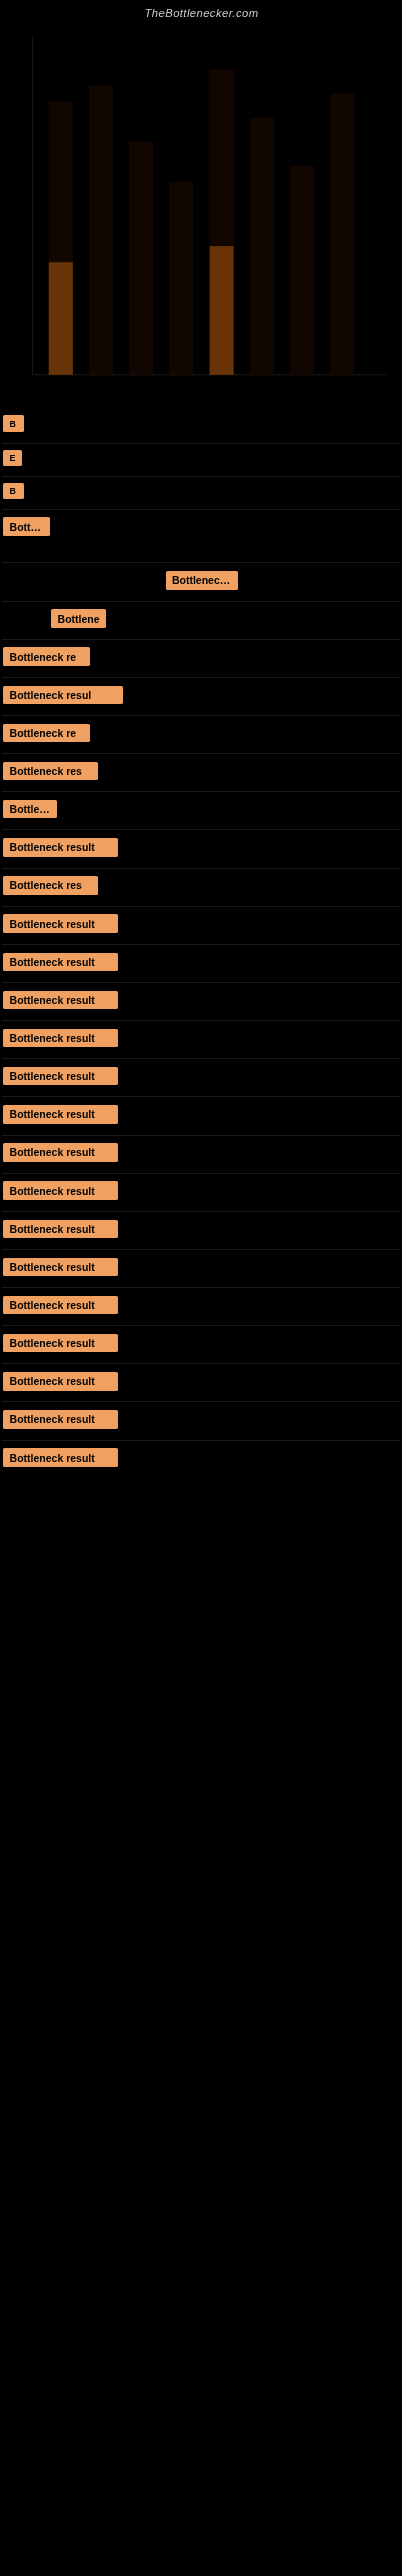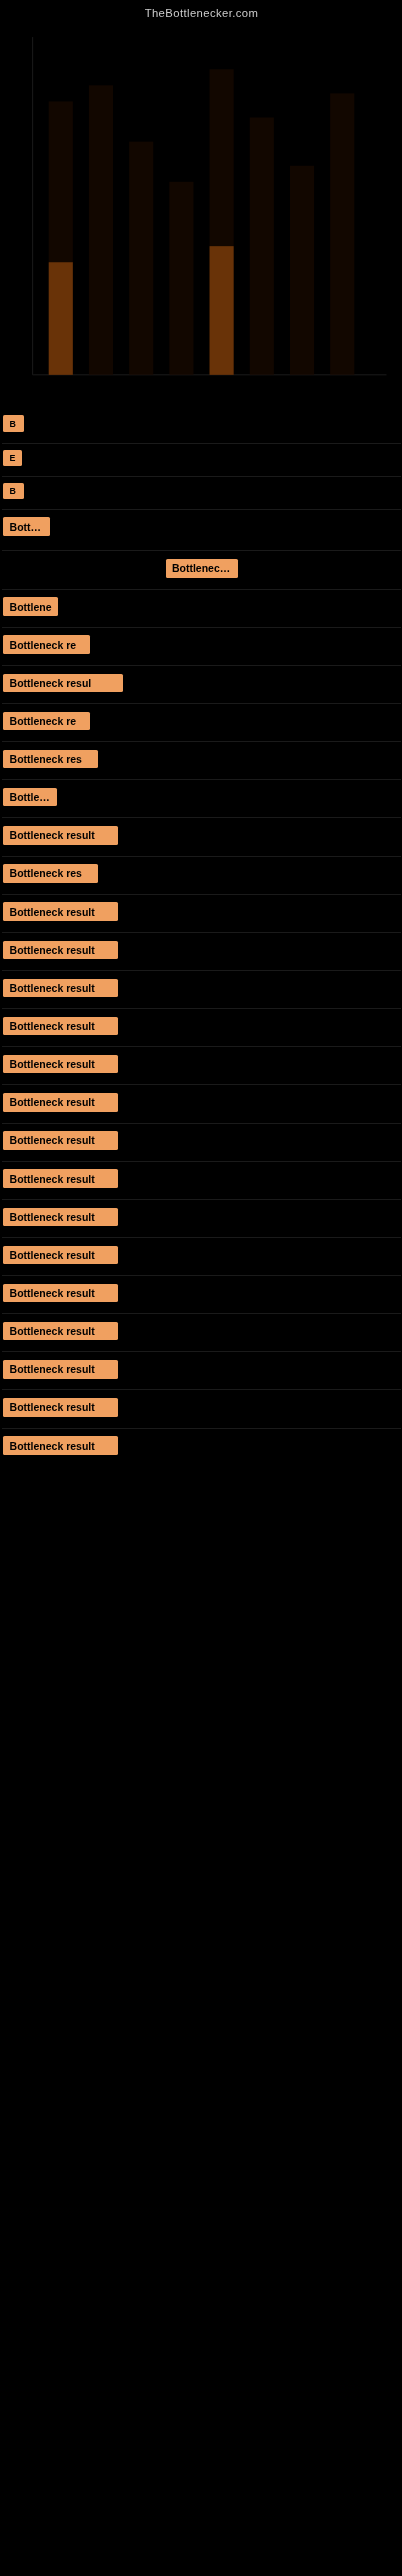--- a/index.html
+++ b/index.html
@@ -11,20 +11,21 @@
       position: relative;
       overflow-x: hidden;
     }
 
     .site-title {
       color: #ccc;
       font-size: 11.3px;
       text-align: right;
       padding-top: 6px;
       letter-spacing: 0.4px;
+      font-style: italic;
     }
 
     .chart-area {
       width: 100%;
       height: 386px;
       background-color: #000;
       position: relative;
     }
 
     
@@ -95,32 +96,32 @@
   <div class="result-item" style="margin-top: 4.8px; margin-bottom: 4.8px;">
     <span class="bottleneck-badge" style="width:19.3px; font-size:8.9px;">E</span>
   </div>
   <div class="divider"></div>
 
   <div class="result-item" style="margin-top: 4.8px; margin-bottom: 4.8px;">
     <span class="bottleneck-badge" style="width:21px; font-size:8.9px;">B</span>
   </div>
   <div class="divider"></div>
 
-  <div class="result-item" style="margin-top: 6.4px; margin-bottom: 10px;">
+  <div class="result-item" style="margin-top: 6.4px; margin-bottom: 22px;">
     <span class="bottleneck-badge" style="width:47px;">Bottlen</span>
   </div>
   <div class="divider"></div>
 
   <div class="result-item" style="margin-top: 6.4px; margin-bottom: 6.4px; text-align: center;">
     <span class="bottleneck-badge" style="width:72px;">Bottleneck r</span>
   </div>
   <div class="divider"></div>
 
   <div class="result-item" style="margin-top: 6.4px; margin-bottom: 6.4px;">
-    <span class="bottleneck-badge" style="width:55px;">Bottlene</span>
+    <span class="bottleneck-badge" style="width:55px;margin-left:48px;">Bottlene</span>
   </div>
   <div class="divider"></div>
 
   <div class="result-item" style="margin-top: 6.4px; margin-bottom: 6.4px;">
     <span class="bottleneck-badge" style="width:87px;">Bottleneck re</span>
   </div>
   <div class="divider"></div>
 
   <div class="result-item" style="margin-top: 6.4px; margin-bottom: 6.4px;">
     <span class="bottleneck-badge" style="width:120px;">Bottleneck resul</span>

